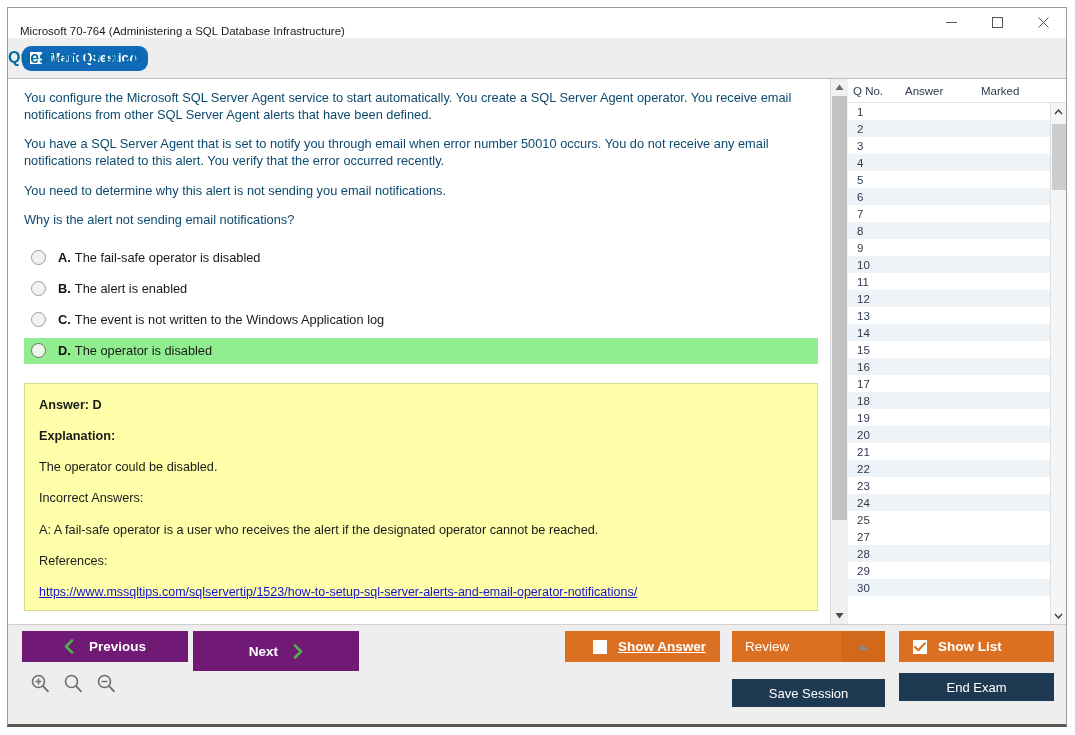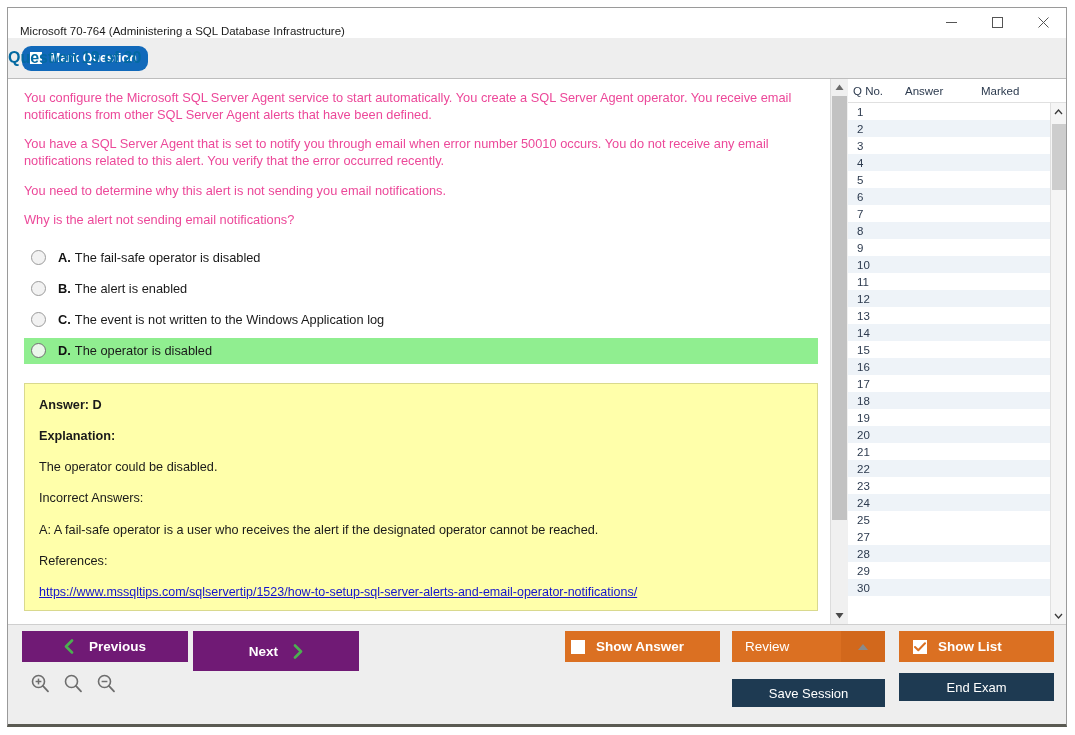--- a/index.html
+++ b/index.html
@@ -98,21 +98,21 @@
     width: 822px;
     flex: 0 0 auto;
     background: #ffffff;
     padding: 9px 12px 0 16px;
     overflow: hidden;
     position: relative;
   }
 
   .q-para {
     font-size: 12.8px;
-    color: #ec4899;
+    color: #0c4a6e;
     line-height: 1.30;
     margin: 0 0 13px 0;
   }
   .q-para:first-child { margin-top: 2px; }
 
   
   #options { margin-top: 16px; }
   .option-row {
     display: flex;
     align-items: center;
@@ -286,21 +286,21 @@
     color: #ffffff;
     cursor: pointer;
     user-select: none;
   }
   .btn-blue { background: #701a75; }
   .btn-orange { background: #db7022; }
   .btn-navy { background: #1e3a52; font-weight: normal; font-size: 13px; }
 
   #btn-previous { left: 14px;  top: 6px;  width: 166px; height: 31px; }
   #btn-next     { left: 185px; top: 6px;  width: 166px; height: 40px; }
-  #btn-show-answer { left: 557px; top: 6px; width: 155px; height: 31px; justify-content: flex-start; padding-left: 6px; }
+  #btn-show-answer { left: 557px; top: 6px; width: 155px; height: 31px; justify-content: flex-start; padding-left: 28px; text-decoration: underline; }
   #btn-review   { left: 724px; top: 6px; width: 153px; height: 31px; justify-content: flex-start; padding-left: 13px; font-weight: normal; }
   #btn-show-list { left: 891px; top: 6px; width: 155px; height: 31px; justify-content: flex-start; padding-left: 14px; }
   #btn-save-session { left: 724px; top: 54px; width: 153px; height: 28px; }
   #btn-end-exam { left: 891px; top: 48px; width: 155px; height: 28px; }
 
   .chev { flex: 0 0 auto; display: flex; align-items: center; }
   #btn-previous .chev { margin-right: 14px; }
   #btn-next .chev { margin-left: 14px; }
 
   .btn-cbox {

